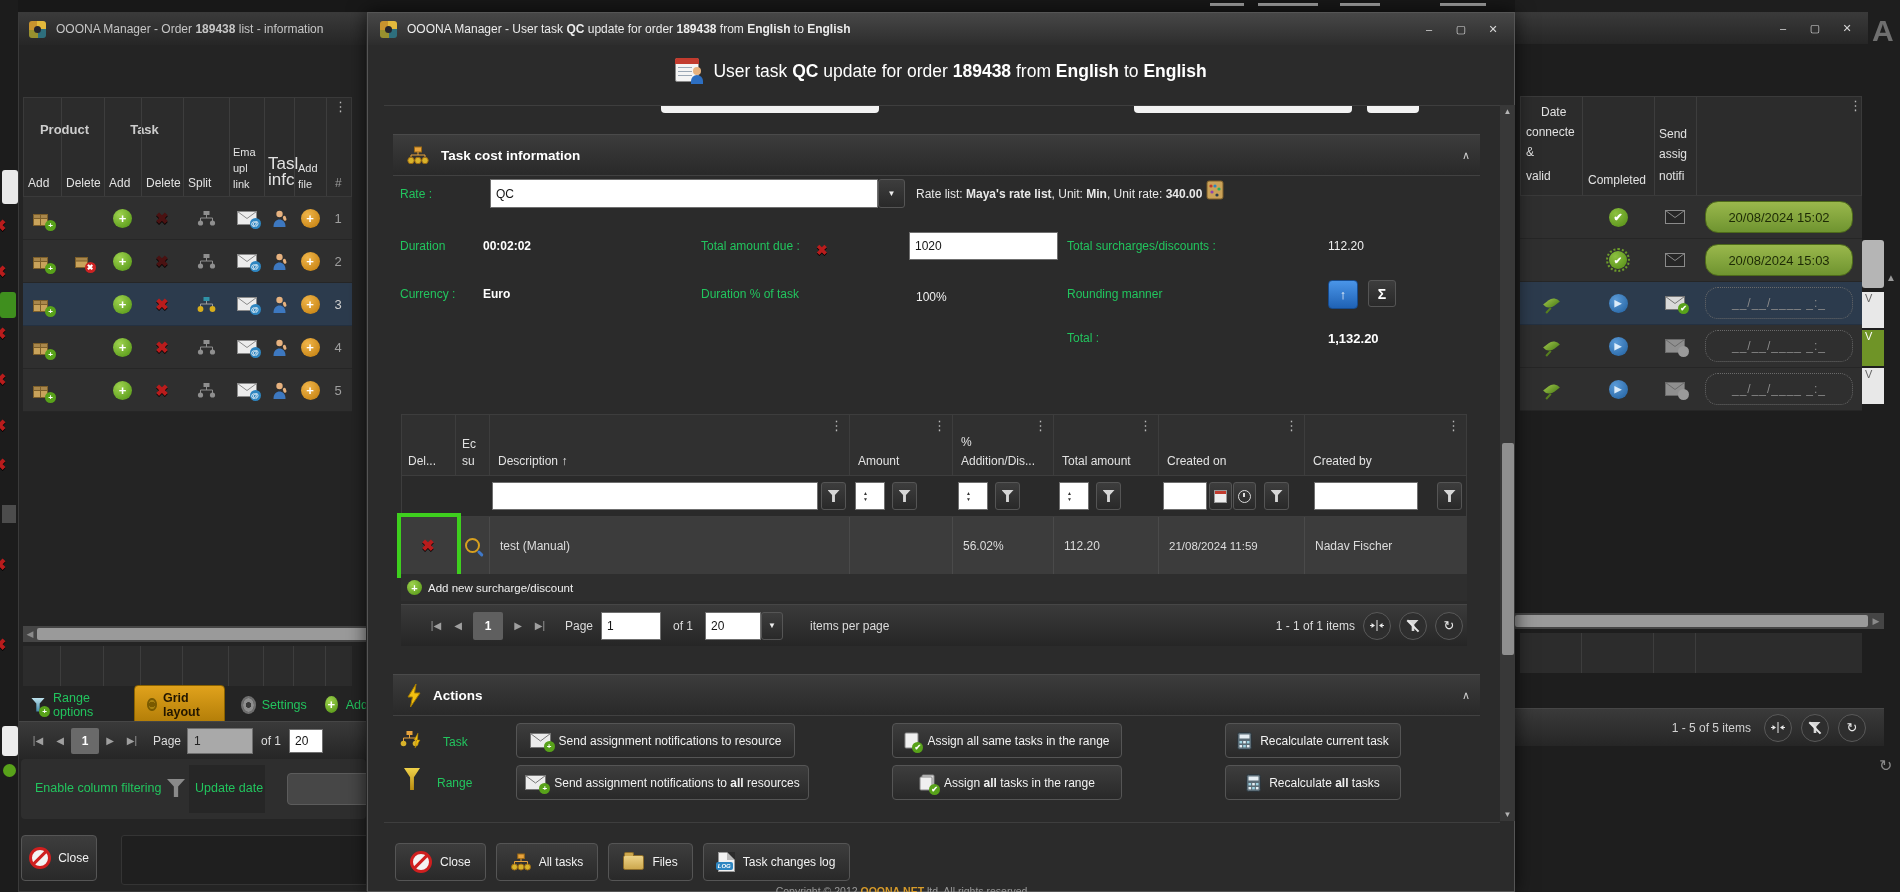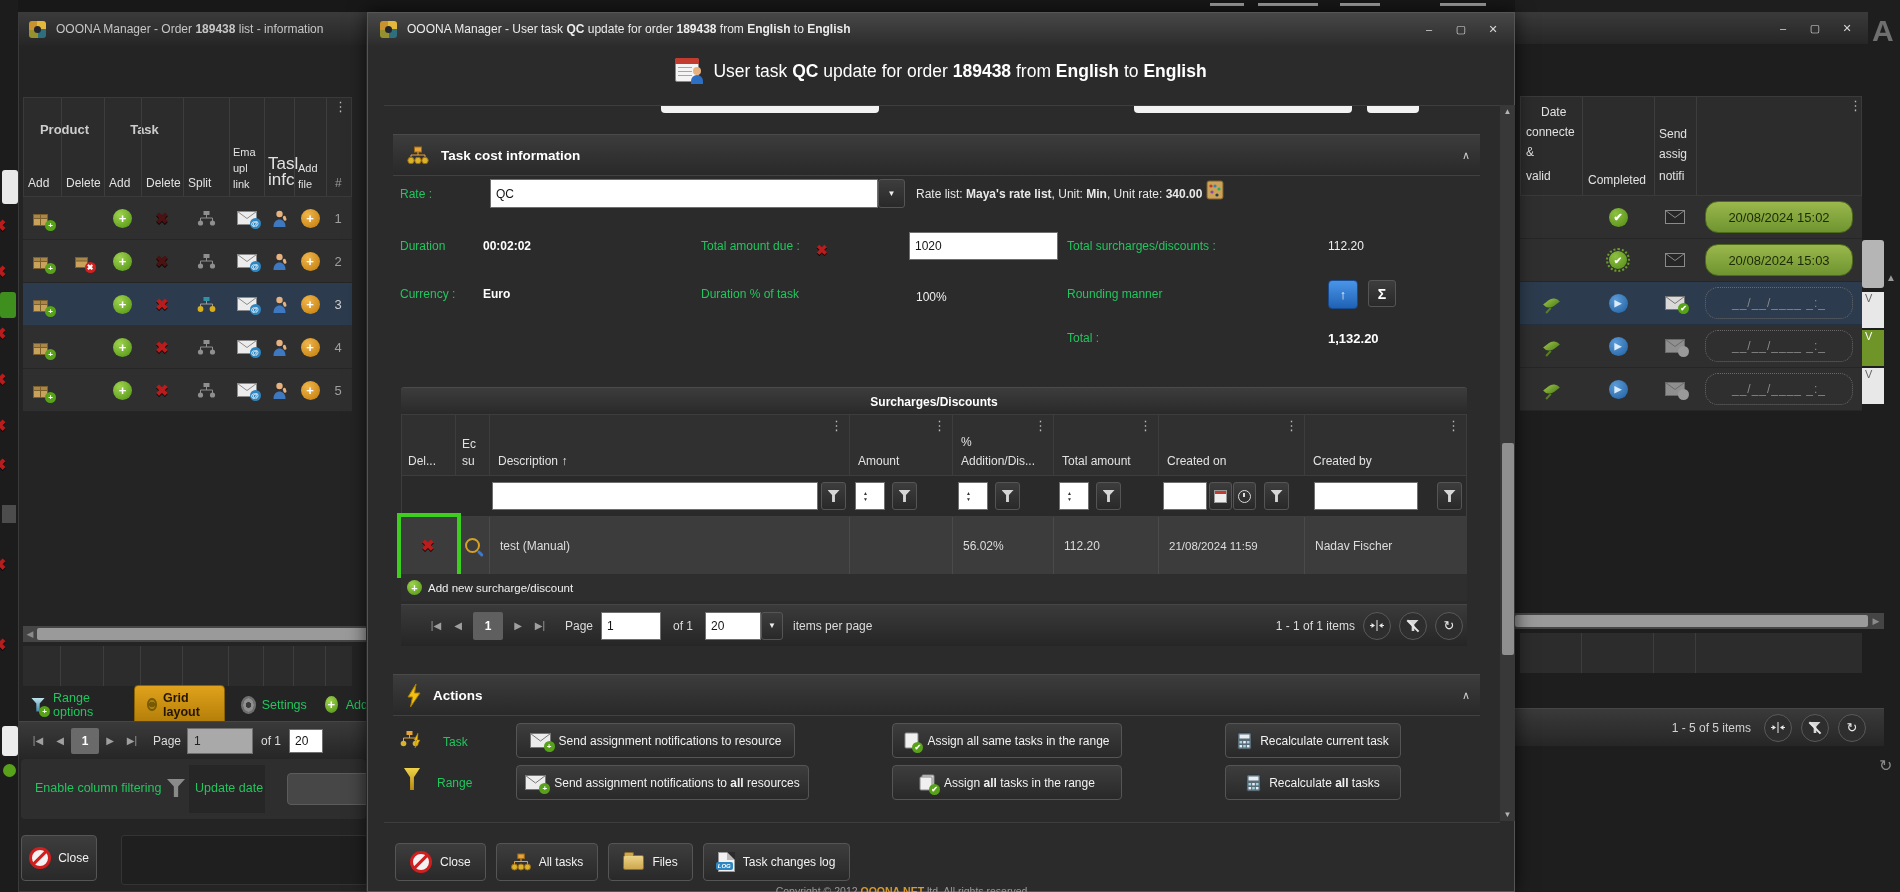--- a/index.html
+++ b/index.html
@@ -605,23 +605,20 @@
       <span class="abs bold" style="left:99px;top:181px;color:#fff">Euro</span>
       <span class="abs lbl" style="left:317px;top:181px">Duration % of task</span>
       <span class="abs" style="left:532px;top:184px;color:#f0f0f0">100%</span>
       <span class="abs lbl" style="left:683px;top:181px">Rounding manner</span>
       <span class="abs" style="left:944px;top:174px;width:28px;height:27px;border-radius:4px;background:linear-gradient(#4a95e8,#1f62b5);border:1px solid #174b8d;display:inline-flex;align-items:center;justify-content:center;color:#fff;font-weight:bold;font-size:13px">↑</span>
       <span class="abs sqbtn" style="left:984px;top:174px;width:28px;height:27px;color:#fff;font-weight:bold;font-size:14px">Σ</span>
 
       <span class="abs lbl" style="left:683px;top:225px">Total :</span>
       <span class="abs bold" style="left:944px;top:225px;color:#fff;font-size:13px">1,132.20</span>
 
-      <div class="abs sechead" style="left:17px;top:281px;width:1066px;height:27px;justify-content:center;border-radius:3px 3px 0 0">
-        <span class="bold">Surcharges/Discounts</span>
-      </div>
       <div class="abs" style="left:17px;top:308px;width:1066px;height:62px;background:#303030;border:1px solid #3d3d3d;box-sizing:border-box;display:grid;grid-template-columns:54px 34px 360px 103px 101px 105px 146px 161px">
         <span class="hdrcell">
             <i class="abs" style="bottom:7px;left:6px;font-style:normal">Del...</i>
           </span>
         <span class="hdrcell">
             <i class="abs" style="bottom:24px;left:6px;font-style:normal">Ec</i>
             <i class="abs" style="bottom:7px;left:6px;font-style:normal">su</i>
           </span>
         <span class="hdrcell">
             <i class="abs" style="bottom:7px;left:8px;font-style:normal"><span>Description</span> <span>↑</span></i>
@@ -719,21 +716,21 @@
         <span class="pgarrow"><span>|</span><span>◀</span></span>
         <span class="pgarrow">◀</span>
         <span class="pgcur" style="width:30px;height:28px;margin:0 4px">1</span>
         <span class="pgarrow">▶</span>
         <span class="pgarrow"><span>▶</span><span>|</span></span>
         <span style="margin:0 8px 0 14px">Page</span>
         <input class="win-input" style="width: 60px; height: 28px;" value="1">
         <span style="margin:0 12px">of 1</span>
         <span class="win-input" style="width:56px;height:28px;display:inline-flex;align-items:center">20</span>
         <span class="sqbtn" style="width:22px;height:28px;font-size:8px;color:#eee">▼</span>
-        <span style="margin-left:10px">items per page</span>
+        <span style="margin-left:27px">items per page</span>
         <span style="margin-left:auto;margin-right:8px">1 - 1 of 1 items</span>
         <span class="cicon" style="margin-right:8px">
             <svg width="14" height="11" viewBox="0 0 14 11">
               <path d="M7 0v11" stroke="#e8e8e8"></path>
               <path d="M5 5.5L1.5 3v5zM9 5.5L12.5 3v5z" fill="#e8e8e8"></path>
               <path d="M0 5.5h4M10 5.5h4" stroke="#e8e8e8"></path>
             </svg>
           </span>
         <span class="cicon nofil" style="margin-right:8px">
             <span class="fnl" style="width:11px;height:11px"></span>

